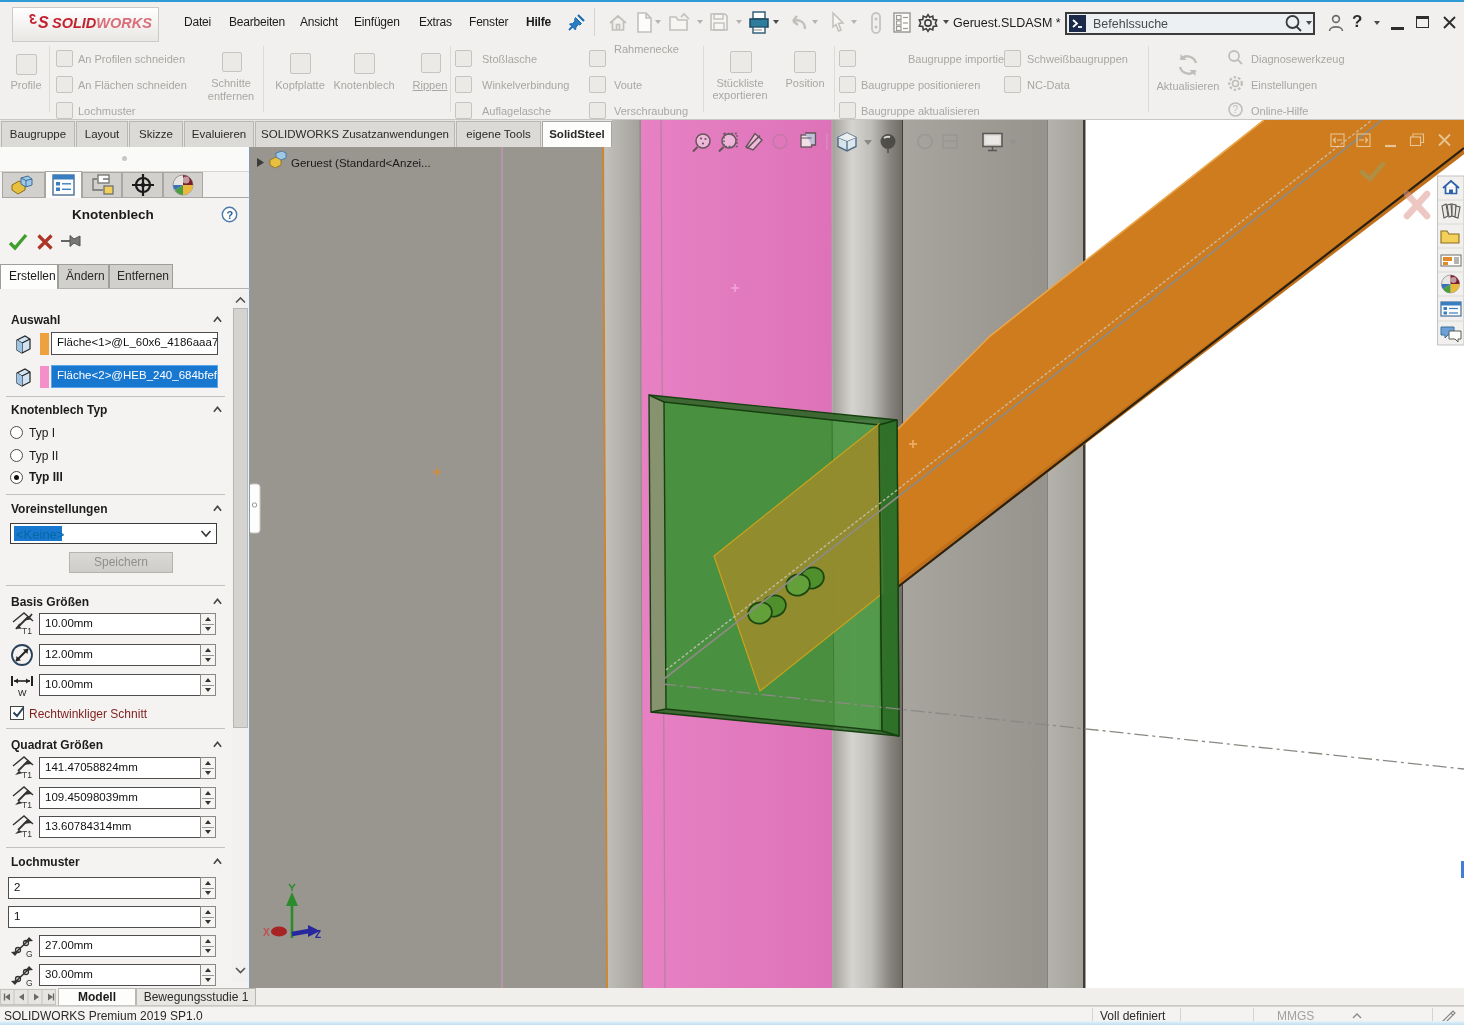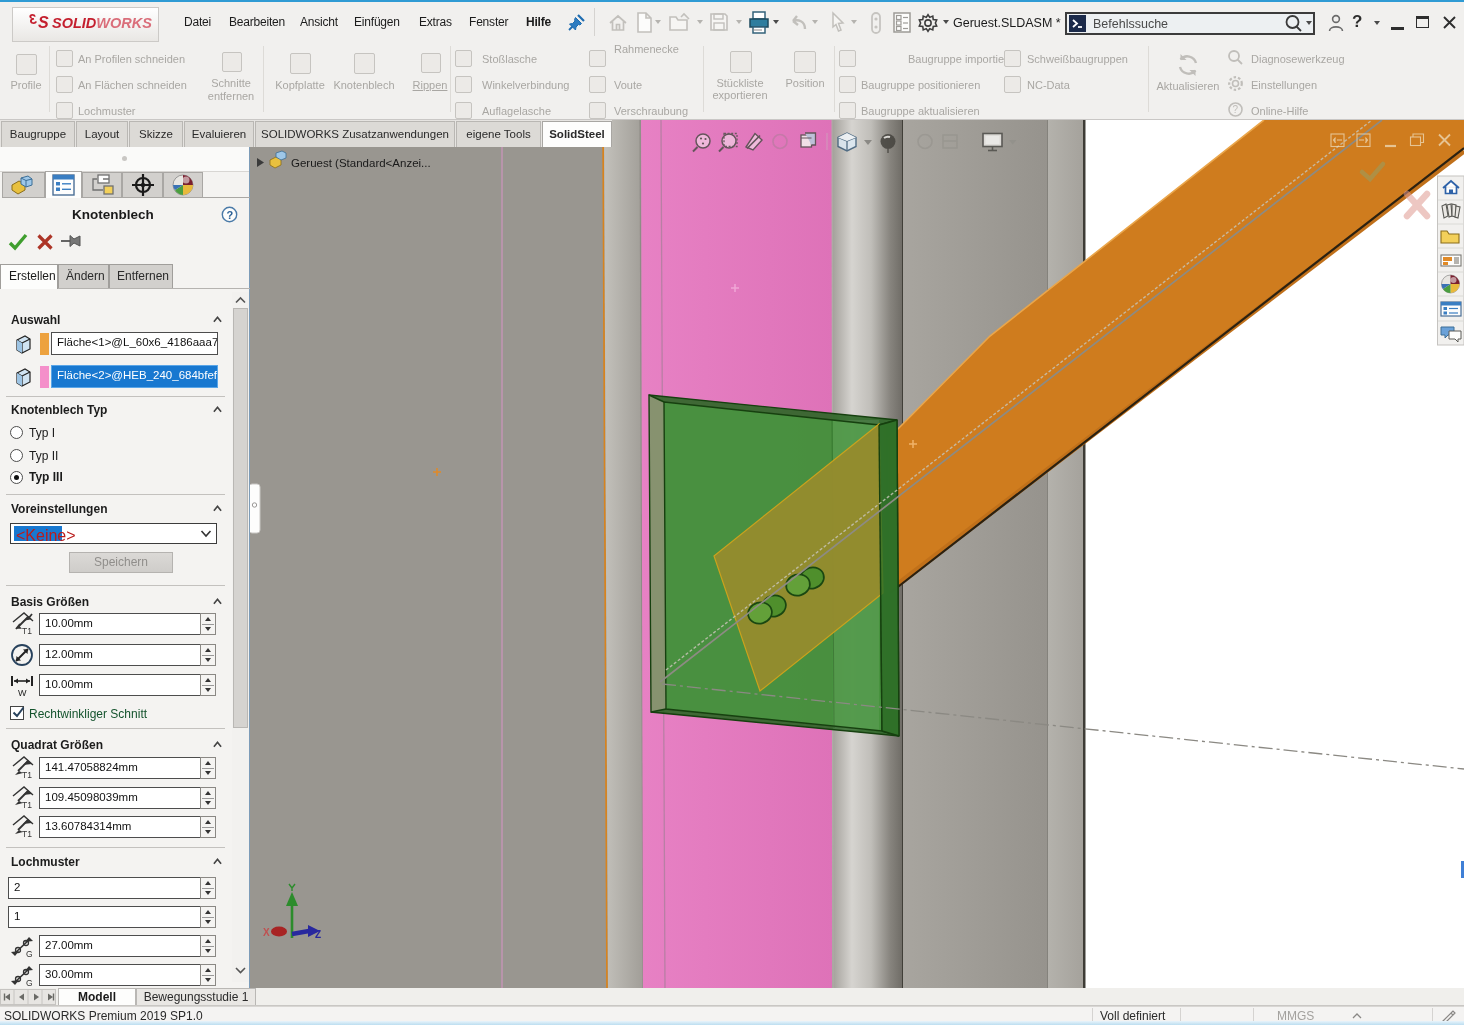--- a/index.html
+++ b/index.html
@@ -542,21 +542,21 @@
 <div class="radio" style="left:10px;top:471px;"></div>
     <span class="rlbl" style="top:470px;font-weight:bold;">Typ III</span>
 <div class="abs" style="left:14px;top:475px;width:5px;height:5px;border-radius:50%;background:#111;"></div>
 <div class="divl" style="top:494px;"></div>
 <span class="sechdr" style="top:502px;">Voreinstellungen</span>
 <svg class="chev" style="left:213px;top:504px;" viewBox="0 0 10 9">
       <path d="M1 7 L5 2 L9 7" fill="none" stroke="#444" stroke-width="1.8"></path>
     </svg>
 <div class="abs" style="left:10px;top:523px;width:207px;height:21px;background:#fff;border:1px solid #3c3c3c;box-sizing:border-box;"></div>
 <div class="abs" style="left:14px;top:526px;width:48px;height:15px;background:#1878d0;"></div>
-<span class="abs" style="left:16px;top:527px;font-size:16px;color:#b91c1c;">&lt;Keine&gt;</span>
+<span class="abs" style="left:16px;top:527px;font-size:13px;color:#0369a1;">&lt;Keine&gt;</span>
 <svg class="abs" style="left:200px;top:528px;" width="12" height="11" viewBox="0 0 12 11">
       <path d="M1.5 3 L6 8 L10.5 3" fill="none" stroke="#333" stroke-width="1.6"></path>
     </svg>
 <div class="abs" style="left:69px;top:552px;width:104px;height:21px;background:linear-gradient(#dbd9d6,#cfcdca);border:1px solid #b5b3b0;box-sizing:border-box;text-align:center;font-size:12px;color:#908e8b;line-height:19px;">Speichern</div>
 <div class="divl" style="top:585px;"></div>
 <span class="sechdr" style="top:595px;">Basis Größen</span>
 <svg class="chev" style="left:213px;top:597px;" viewBox="0 0 10 9">
       <path d="M1 7 L5 2 L9 7" fill="none" stroke="#444" stroke-width="1.8"></path>
     </svg>
 <svg class="abs" style="left:10px;top:612px;" width="26" height="24" viewBox="0 0 26 24">
@@ -591,21 +591,21 @@
 <div class="fld" style="left:39px;top:674px;width:177px;height:22px;">10.00mm</div>
 <div class="spin" style="left:200px;top:674px;width:16px;height:22px;">
       <i style="top:3px;border-bottom:4.5px solid #333;"></i>
       <i style="bottom:3px;border-top:4.5px solid #333;"></i>
       <b style="position:absolute;left:1px;right:1px;top:10px;height:1px;background:#999;"></b>
     </div>
 <div class="abs" style="left:10px;top:706px;width:14px;height:14px;background:#fff;border:1.2px solid #444;box-sizing:border-box;"></div>
 <svg class="abs" style="left:11px;top:705px;" width="15" height="15" viewBox="0 0 15 15">
       <path d="M2.5 7.5 L6 11 L12.5 2.5" fill="none" stroke="#27415c" stroke-width="2"></path>
     </svg>
-<span class="abs" style="left:29px;top:707px;font-size:12px;color:#14532d;">Rechtwinkliger Schnitt</span>
+<span class="abs" style="left:29px;top:707px;font-size:12px;color:#7f1d1d;">Rechtwinkliger Schnitt</span>
 <div class="divl" style="top:728px;"></div>
 <span class="sechdr" style="top:738px;">Quadrat Größen</span>
 <svg class="chev" style="left:213px;top:740px;" viewBox="0 0 10 9">
       <path d="M1 7 L5 2 L9 7" fill="none" stroke="#444" stroke-width="1.8"></path>
     </svg>
 <svg class="abs" style="left:10px;top:756px;" width="26" height="24" viewBox="0 0 26 24">
       <path d="M3 10 L14 1 L23 9" fill="none" stroke="#333" stroke-width="1.4"></path>
       <path d="M8 15 L18 5" stroke="#333" stroke-width="1.8"></path>
       <path d="M18 4 L22 8 L13 9 Z M9 15 L5 19 L13 17 Z" fill="#333"></path>
       <text x="12" y="22" font-size="8.5" fill="#333" font-family="Liberation Sans">T1</text>

